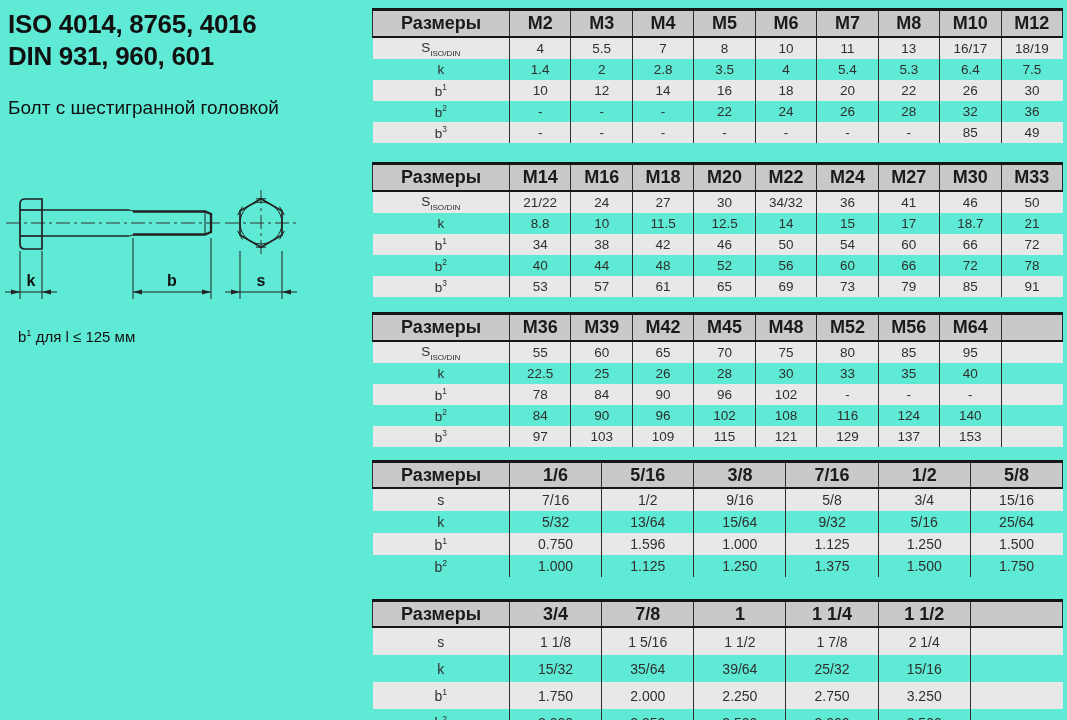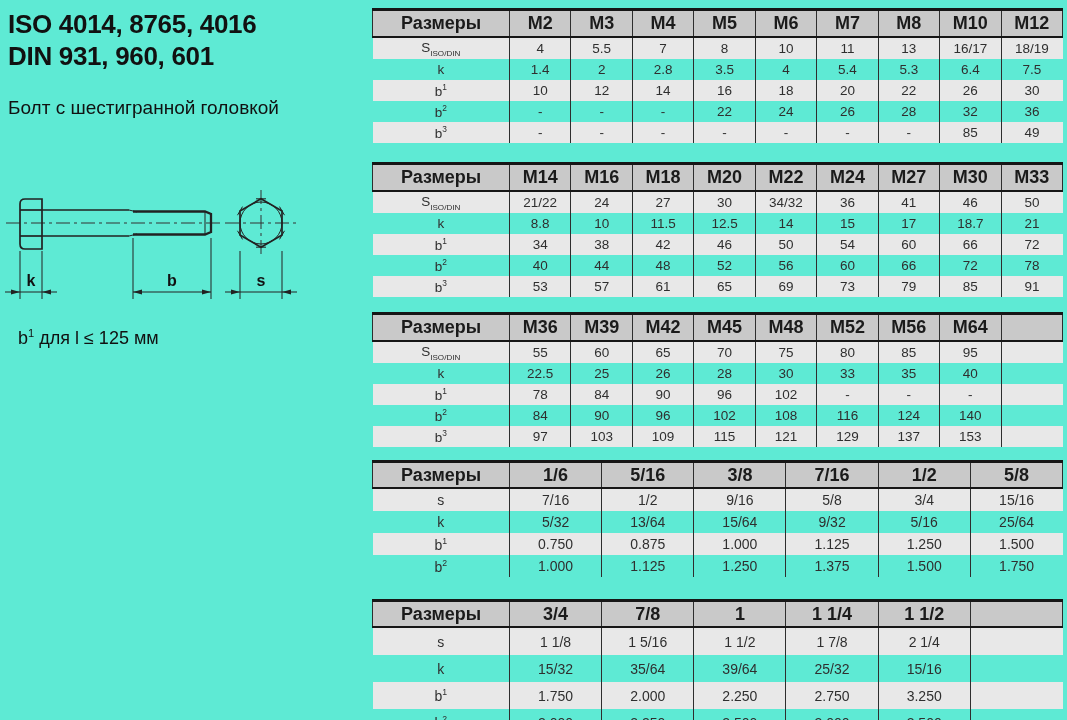--- a/index.html
+++ b/index.html
@@ -6,21 +6,21 @@
   .page{
     position:relative;width:1067px;height:720px;overflow:hidden;background:#5eead4;
     font-family:"Liberation Sans",sans-serif;color:#1a1a1a;
   }
   
   .left-panel{position:absolute;left:0;top:0;width:372px;height:720px;}
   .titles{position:absolute;left:8px;top:8px;}
   .title-line{font-size:26px;font-weight:bold;line-height:32px;letter-spacing:-0.3px;color:#111;}
   .subtitle{position:absolute;left:8px;top:92px;font-size:19px;line-height:31px;color:#111;}
   .drawing{position:absolute;left:0px;top:186px;}
-  .footnotes{position:absolute;left:18px;top:320px;font-size:18px;line-height:27px;color:#111;}
+  .footnotes{position:absolute;left:18px;top:320px;font-size:15px;line-height:27px;color:#111;}
   .footnotes sup{font-size:0.62em;}
   
   .right-panel{position:absolute;left:372px;top:8px;width:691px;}
   table.dim{
     border-collapse:collapse;table-layout:fixed;width:691px;
     text-align:center;border-top:3px solid #161616;
   }
   table.dim th,table.dim td{padding:0;overflow:hidden;white-space:nowrap;}
   table.dim thead th{
     background:#c9c9c9;font-weight:bold;font-size:18px;color:#1b1b1b;
@@ -441,21 +441,21 @@
             <td>5/32</td>
             <td>13/64</td>
             <td>15/64</td>
             <td>9/32</td>
             <td>5/16</td>
             <td>25/64</td>
           </tr>
           <tr>
             <td>b<sup>1</sup></td>
             <td>0.750</td>
-            <td>0.875</td>
+            <td>1.596</td>
             <td>1.000</td>
             <td>1.125</td>
             <td>1.250</td>
             <td>1.500</td>
           </tr>
           <tr>
             <td>b<sup>2</sup></td>
             <td>1.000</td>
             <td>1.125</td>
             <td>1.250</td>

